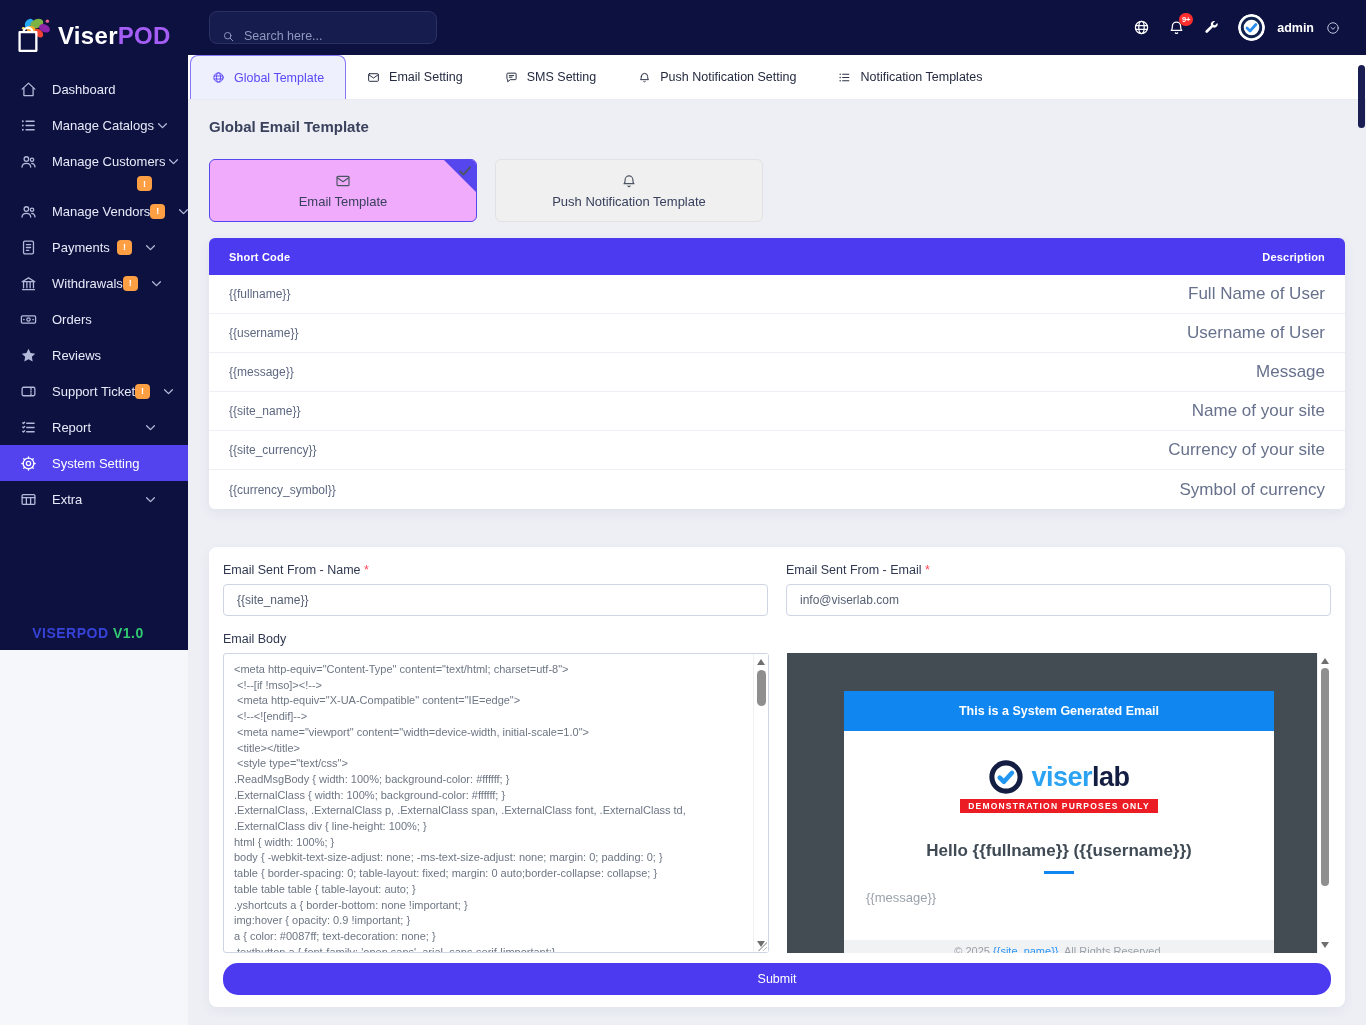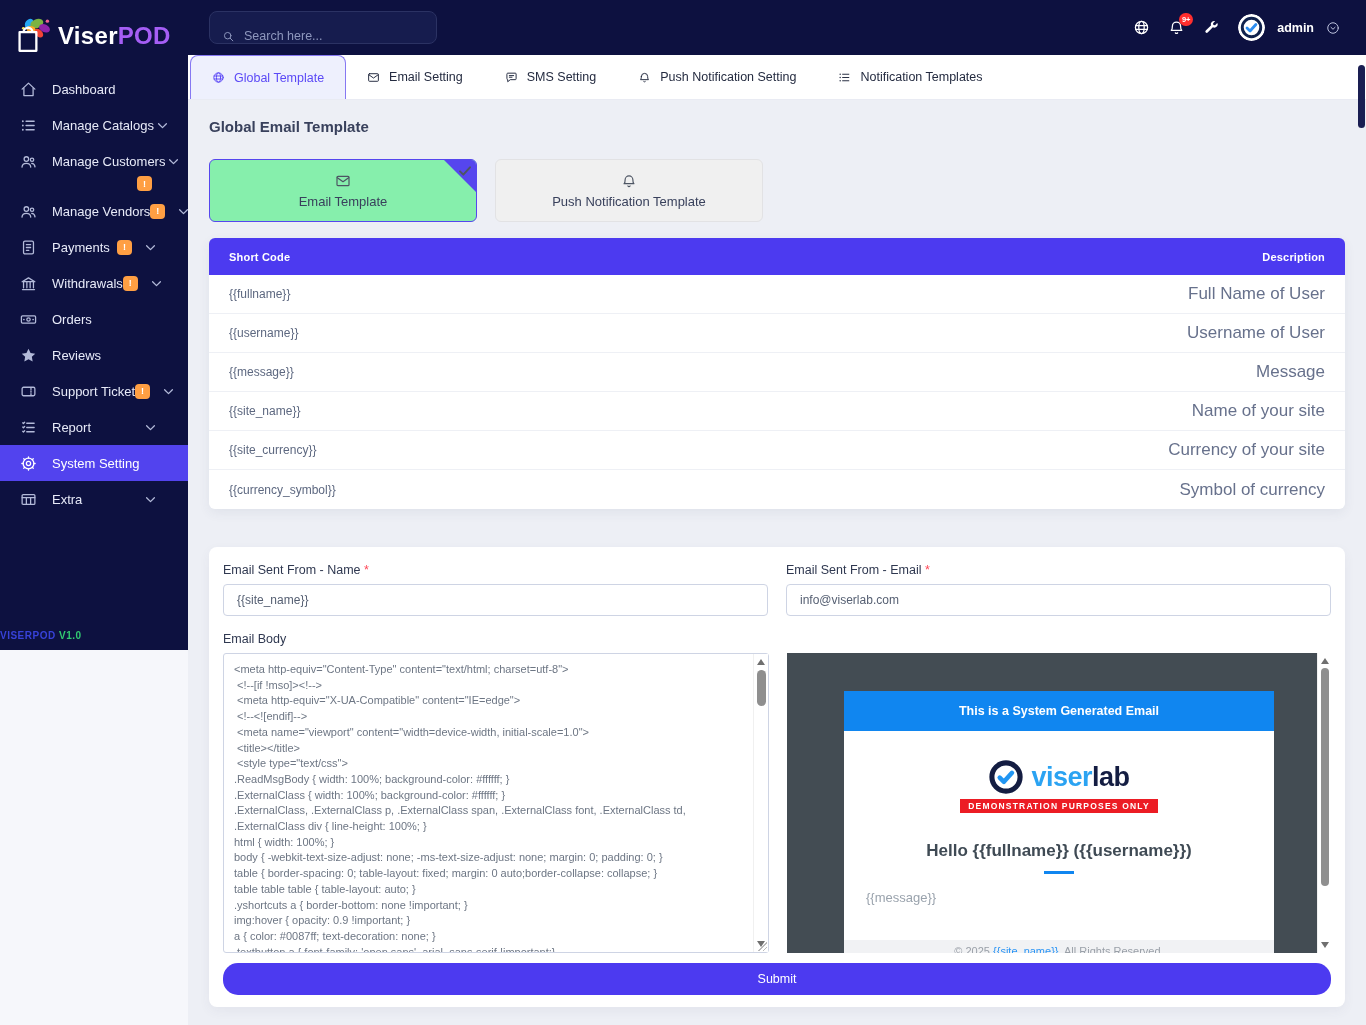--- a/index.html
+++ b/index.html
@@ -17,21 +17,21 @@
   .brand .pod{color:#a55ef5}
   .sitem{display:flex;align-items:center;height:36px;padding:0 14px 0 20px;color:#e7eaf8;font-size:13px;position:relative;cursor:pointer}
   .sitem .nicon{width:17px;height:17px;color:#b3bad9;margin-right:15px;flex:none}
   .slabel{flex:1;white-space:nowrap}
   .sbadge{width:15px;height:15px;background:#ff9f43;border-radius:4px;color:#fff;font-size:9px;font-weight:700;display:flex;align-items:center;justify-content:center;margin-right:10px;flex:none}
   .sbadge.wrapped{position:absolute;right:36px;bottom:-12px;margin:0}
   .sitem.haswrap{margin-bottom:14px}
   .schev{width:12px;height:12px;color:#ced4ec;flex:none}
   .sitem.active{background:#5243ee;color:#fff}
   .sitem.active .nicon{color:#fff}
-  .version{position:absolute;bottom:9px;left:0;right:12px;font-size:10px;font-weight:700;letter-spacing:.5px;color:#3742d8}
+  .version{position:absolute;bottom:9px;left:0;right:12px;text-align:center;font-size:14px;font-weight:700;letter-spacing:.5px;color:#3742d8}
   .version .vnum{color:#31c971;font-weight:700}
 
   
   .topbar{position:absolute;left:188px;top:0;right:0;height:55px;background:#0d1140;display:flex;align-items:center;padding:0 26px 0 21px}
   .search{width:228px;height:33px;background:#161c4e;border:1px solid #2b3263;border-radius:8px;display:flex;align-items:flex-end;padding:0 12px;gap:9px}
   .search .nicon{width:13px;height:13px;color:#8e97bd;flex:none}
   .search input{background:transparent;border:0;outline:0;color:#aab1cf;font-size:12.5px;width:100%;font-family:inherit}
   .search input::placeholder{color:#8e97bd}
   .top-right{margin-left:auto;display:flex;align-items:center;gap:18px}
   .tbicon{width:17px;height:17px;color:#fff;position:relative;cursor:pointer}
@@ -47,21 +47,21 @@
   .tab.active{background:#eef0fd;border:1px solid #8678f2;border-bottom:none;border-radius:8px 8px 0 0;color:#5b49f6}
   .page-scroll-thumb{position:absolute;right:1px;top:65px;width:7px;height:63px;background:#1a1e52;border-radius:4px;z-index:20;cursor:pointer}
 
   
   .main{position:absolute;left:188px;top:100px;right:0;bottom:0;background:#edeff5;padding:18px 21px;overflow:hidden}
   .page-title{font-size:15px;font-weight:700;color:#39415c}
   .cards{display:flex;gap:18px;margin-top:24px}
   .card{width:268px;height:63px;background:#f0f0f0;border:1px solid #e2e2e4;border-radius:6px;display:flex;flex-direction:column;align-items:center;justify-content:center;gap:5px;position:relative;cursor:pointer;overflow:hidden}
   .card .nicon{width:16px;height:16px;color:#4d5563}
   .clabel{font-size:13px;color:#39415c;font-weight:500}
-  .card.active{background:#86efac;border-color:#5646ee}
+  .card.active{background:#f0abfc;border-color:#5646ee}
   .tri{position:absolute;top:0;right:0;width:0;height:0;border-top:32px solid #5646ee;border-left:32px solid transparent}
   .tri-check{position:absolute;top:3px;right:3px;width:11px;height:11px;color:#fff}
 
   .sc-table{margin-top:16px;border-radius:6px;box-shadow:0 4px 12px rgba(60,72,100,.07)}
   .thead{height:37px;background:#4c3af0;border-radius:6px 6px 0 0;display:flex;align-items:center;justify-content:space-between;padding:0 20px;color:#fff;font-size:11px;font-weight:700;letter-spacing:.2px}
   .trow{height:39px;background:#fff;display:flex;align-items:center;justify-content:space-between;padding:0 20px;border-bottom:1px solid #eef0f5}
   .trow:last-child{border-radius:0 0 6px 6px;border-bottom:none}
   .tcode{color:#5d6880;font-size:12px}
   .tdesc{color:#67718c;font-size:17px}
 

